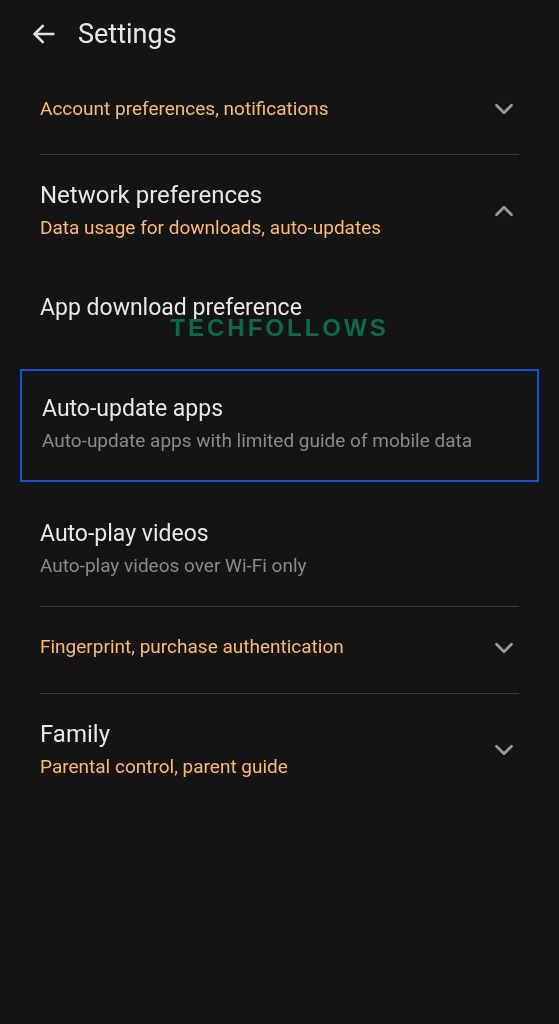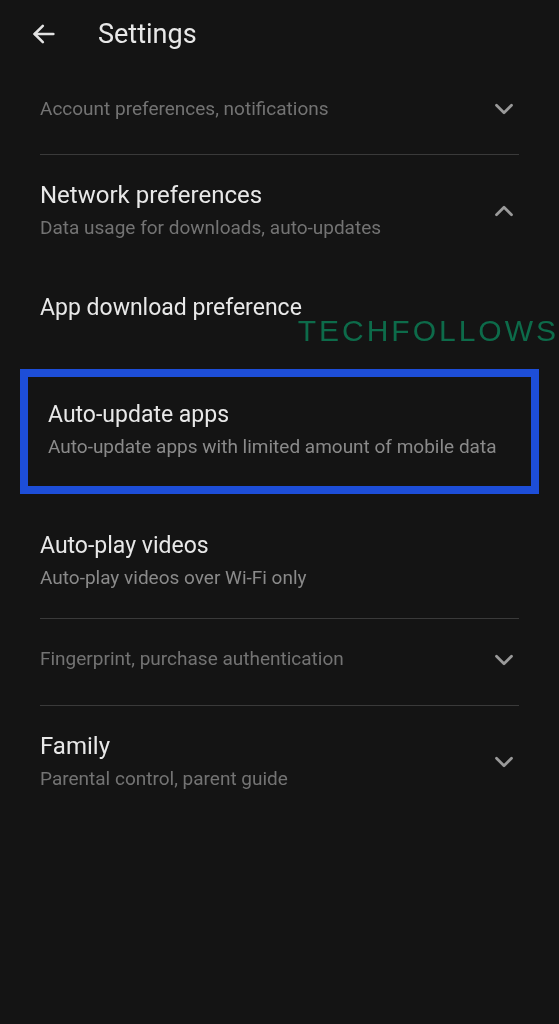--- a/index.html
+++ b/index.html
@@ -13,21 +13,21 @@
       background: #141414;
       font-family: Roboto, -apple-system, BlinkMacSystemFont, "Segoe UI", Arial, sans-serif;
       color: #e2e2e2;
       overflow: hidden;
       position: relative;
     }
     .header {
       display: flex;
       align-items: center;
       padding: 18px 20px 18px 30px;
-      gap: 40px;
+      gap: 20px;
     }
     .back-arrow {
       width: 28px;
       height: 28px;
       cursor: pointer;
       display: flex;
       align-items: center;
       justify-content: center;
     }
     .header-title {
@@ -52,21 +52,21 @@
     }
     .section-title {
       font-size: 24px;
       font-weight: 400;
       color: #e8e8e8;
       margin-bottom: 6px;
     }
     .section-subtitle {
       font-size: 19px;
       font-weight: 400;
-      color: #737373;
+      color: #fdba74;
       line-height: 1.4;
     }
     .chevron {
       width: 30px;
       height: 30px;
       margin-left: 12px;
       flex-shrink: 0;
     }
     .divider {
       height: 1px;
@@ -82,32 +82,32 @@
       color: #e8e8e8;
       margin-bottom: 6px;
     }
     .sub-section-subtitle {
       font-size: 19px;
       font-weight: 400;
       color: #8a8a8a;
       line-height: 1.4;
     }
     .highlight-box {
-      border: 8px solid #1d4ed8;
+      border: 2px solid #1d4ed8;
       margin: 2px 20px;
       padding: 24px 20px 26px 20px;
     }
     .watermark {
       position: absolute;
       top: 314px;
       left: 0;
       right: 0;
-      text-align: right;
-      font-size: 30px;
-      font-weight: 400;
+      text-align: center;
+      font-size: 24px;
+      font-weight: 700;
       letter-spacing: 3px;
       color: #0d6b4a;
       font-family: Arial, sans-serif;
       pointer-events: none;
       z-index: 10;
     }
     .spacer-small {
       height: 14px;
     }
   </style>
@@ -158,21 +158,21 @@
   <div class="watermark">TECHFOLLOWS</div>
 
   <div class="sub-section">
     <div class="sub-section-title">App download preference</div>
   </div>
 
   <div class="spacer-small"></div>
 
   <div class="highlight-box">
     <div class="sub-section-title">Auto-update apps</div>
-    <div class="sub-section-subtitle">Auto-update apps with limited amount of mobile data</div>
+    <div class="sub-section-subtitle">Auto-update apps with limited guide of mobile data</div>
   </div>
 
   <div class="spacer-small"></div>
 
   <div class="sub-section">
     <div class="sub-section-title">Auto-play videos</div>
     <div class="sub-section-subtitle">Auto-play videos over Wi-Fi only</div>
   </div>
 
   <div class="divider"></div>

